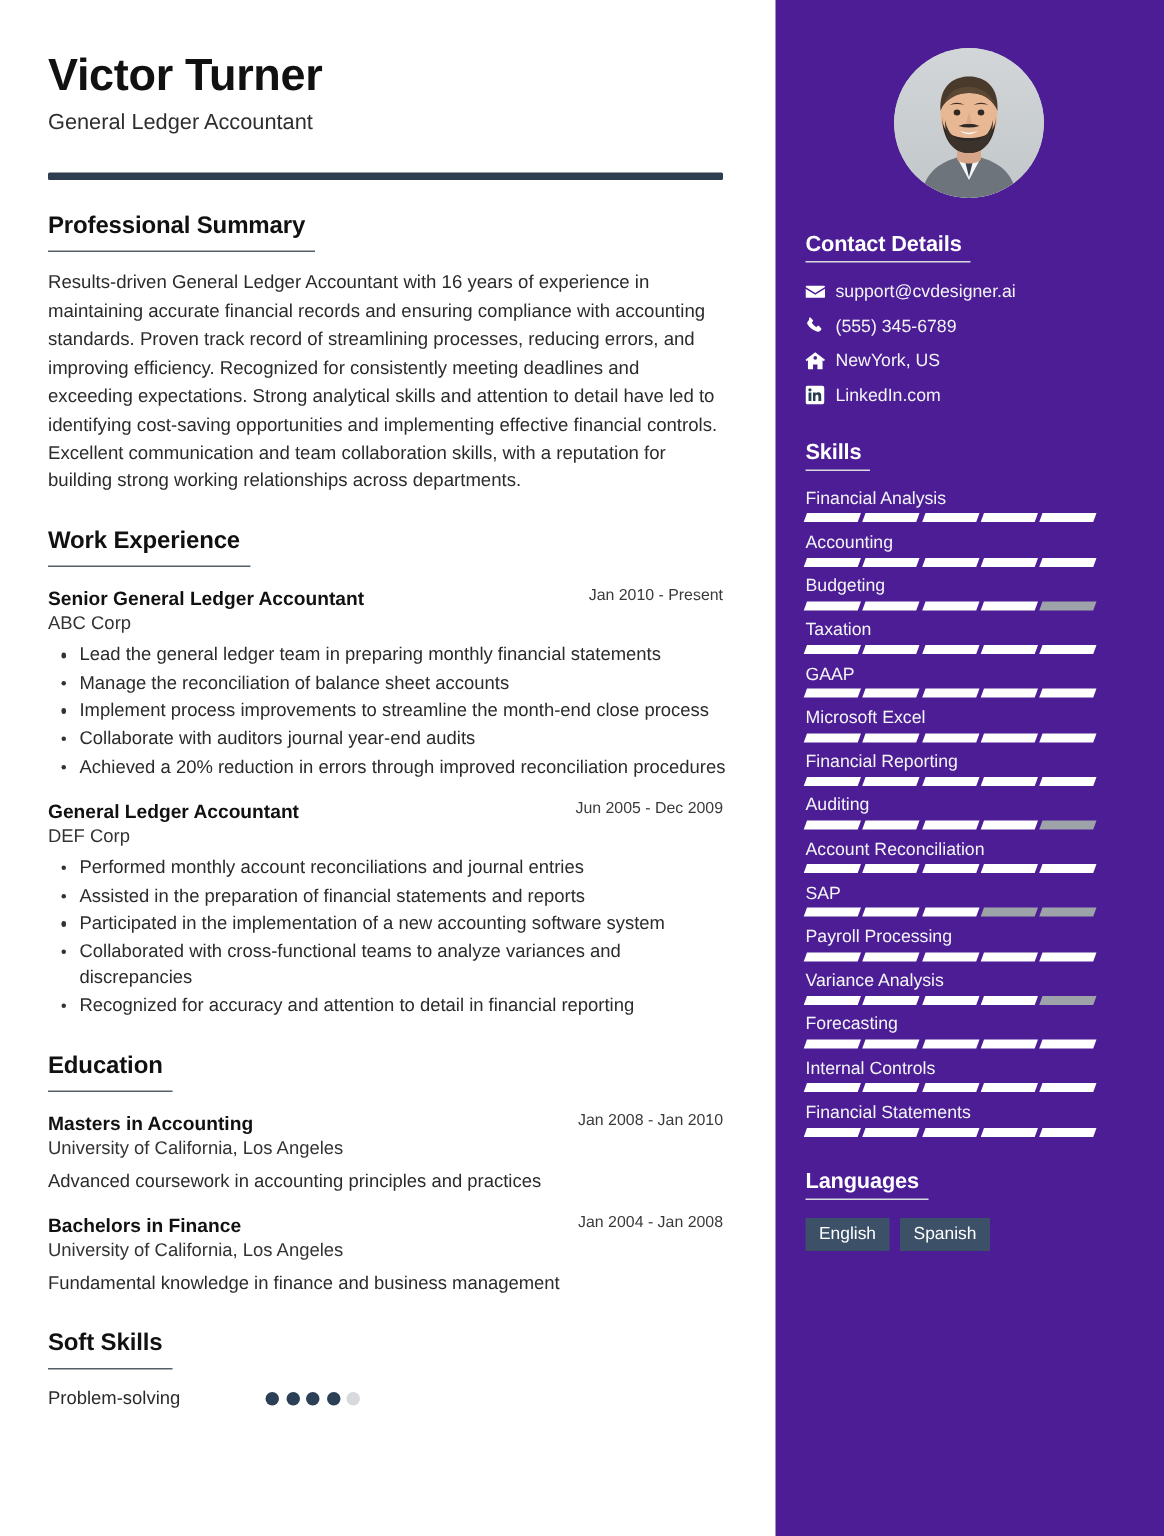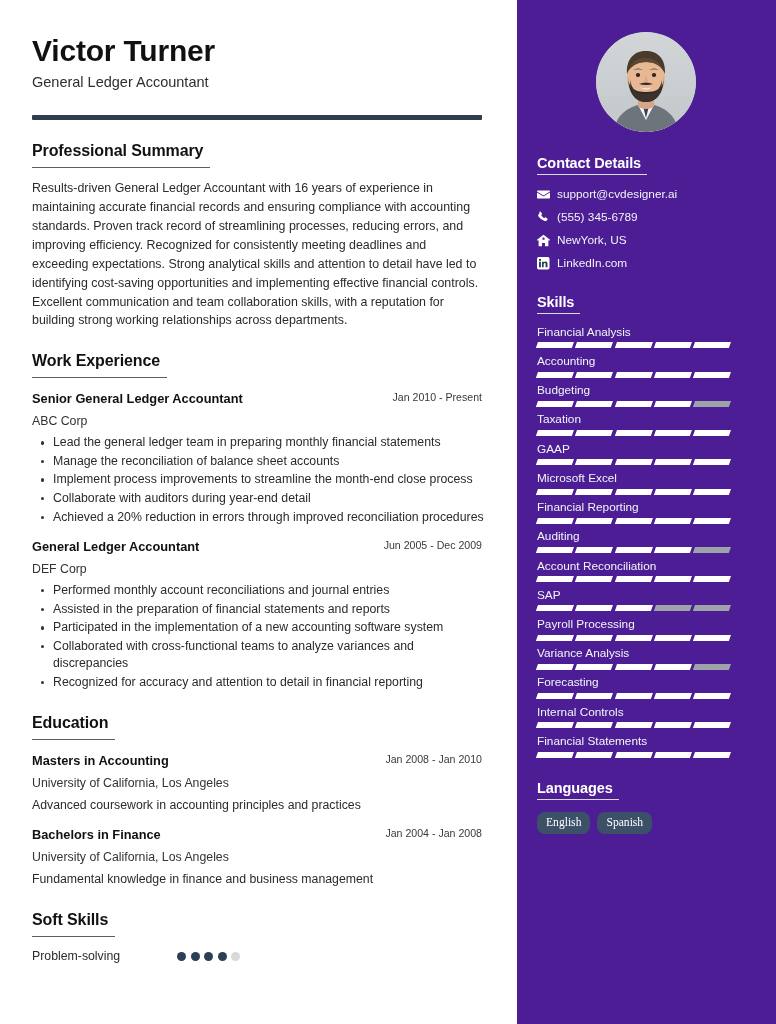--- a/index.html
+++ b/index.html
@@ -92,21 +92,21 @@
   }
   .entry-date {
     font-size: 10.6px;
     color: #3a3a3a;
     white-space: nowrap;
     padding-left: 10px;
   }
   .entry-sub {
     font-size: 12.3px;
     color: #333333;
-    margin-top: 8px;
+    margin-top: 2px;
   }
   .entry-desc {
     font-size: 12.3px;
     color: #2b2b2b;
     margin-top: 7px;
     line-height: 1.45;
   }
 
   ul.bullets {
     margin-top: 6px;
@@ -244,23 +244,22 @@
     margin-top: 12px;
     display: flex;
     flex-wrap: wrap;
     gap: 7px;
   }
   .lang-chip {
     background: #3c5167;
     color: #ffffff;
     font-size: 11.6px;
     padding: 4px 9px 5px 9px;
-    border-radius: 8px;
+    border-radius: 0;
     line-height: 1.15;
-    font-family: Liberation Serif, serif;
   }
 </style>
 </head>
 <body>
 
 <div id="page">
 
   <div id="main-column">
 
     <div>
@@ -281,21 +280,21 @@
           <div class="entry">
             <div class="entry-head">
               <div class="entry-title">Senior General Ledger Accountant</div>
               <div class="entry-date">Jan 2010 - Present</div>
             </div>
             <div class="entry-sub">ABC Corp</div>
             <ul class="bullets">
               <li>Lead the general ledger team in preparing monthly financial statements</li>
               <li>Manage the reconciliation of balance sheet accounts</li>
               <li>Implement process improvements to streamline the month-end close process</li>
-              <li>Collaborate with auditors during year-end detail</li>
+              <li>Collaborate with auditors journal year-end audits</li>
               <li>Achieved a 20% reduction in errors through improved reconciliation procedures</li>
             </ul>
           </div>
           <div class="entry">
             <div class="entry-head">
               <div class="entry-title">General Ledger Accountant</div>
               <div class="entry-date">Jun 2005 - Dec 2009</div>
             </div>
             <div class="entry-sub">DEF Corp</div>
             <ul class="bullets">

